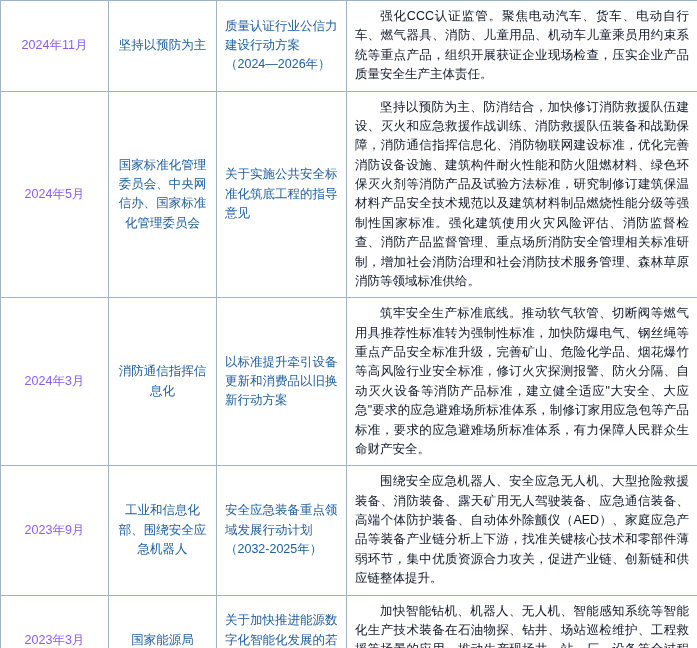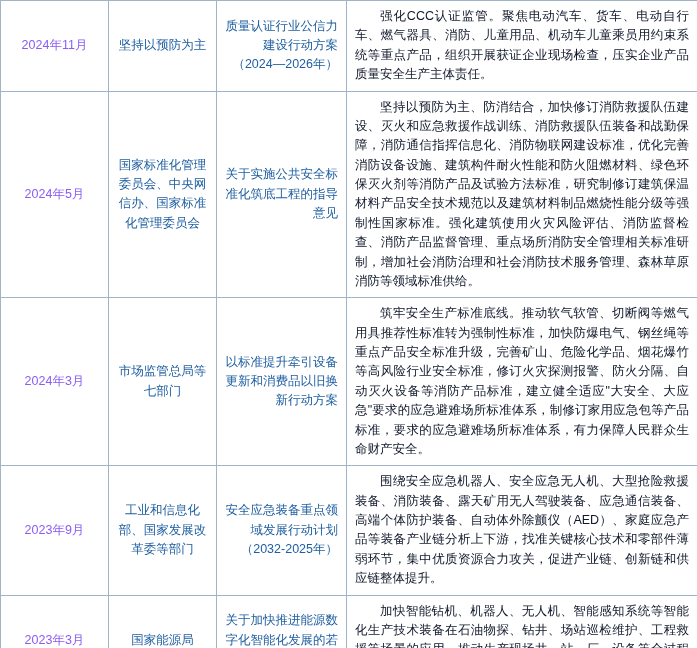--- a/index.html
+++ b/index.html
@@ -39,21 +39,21 @@
     text-align: center;
     color: #8b5cf6;
     font-size: 12.5px;
   }
   td.agency-cell {
     text-align: center;
     color: #1f5fa0;
     font-size: 12.5px;
   }
   td.title-cell {
-    text-align: right;
+    text-align: left;
     color: #1f5fa0;
     font-size: 12.5px;
   }
   td.content-cell {
     text-align: justify;
     text-justify: inter-ideograph;
     color: #0f172a;
     font-size: 12.5px;
     line-height: 1.6;
     text-indent: 2em;
@@ -78,27 +78,27 @@
         <td class="content-cell">强化CCC认证监管。聚焦电动汽车、货车、电动自行车、燃气器具、消防、儿童用品、机动车儿童乘员用约束系统等重点产品，组织开展获证企业现场检查，压实企业产品质量安全生产主体责任。</td>
       </tr>
       <tr>
         <td class="date-cell">2024年5月</td>
         <td class="agency-cell">国家标准化管理委员会、中央网信办、国家标准化管理委员会</td>
         <td class="title-cell">关于实施公共安全标准化筑底工程的指导意见</td>
         <td class="content-cell">坚持以预防为主、防消结合，加快修订消防救援队伍建设、灭火和应急救援作战训练、消防救援队伍装备和战勤保障，消防通信指挥信息化、消防物联网建设标准，优化完善消防设备设施、建筑构件耐火性能和防火阻燃材料、绿色环保灭火剂等消防产品及试验方法标准，研究制修订建筑保温材料产品安全技术规范以及建筑材料制品燃烧性能分级等强制性国家标准。强化建筑使用火灾风险评估、消防监督检查、消防产品监督管理、重点场所消防安全管理相关标准研制，增加社会消防治理和社会消防技术服务管理、森林草原消防等领域标准供给。</td>
       </tr>
       <tr>
         <td class="date-cell">2024年3月</td>
-        <td class="agency-cell">市场监管总局等七部门</td>
+        <td class="agency-cell">消防通信指挥信息化</td>
         <td class="title-cell">以标准提升牵引设备更新和消费品以旧换新行动方案</td>
         <td class="content-cell">筑牢安全生产标准底线。推动软气软管、切断阀等燃气用具推荐性标准转为强制性标准，加快防爆电气、钢丝绳等重点产品安全标准升级，完善矿山、危险化学品、烟花爆竹等高风险行业安全标准，修订火灾探测报警、防火分隔、自动灭火设备等消防产品标准，建立健全适应"大安全、大应急"要求的应急避难场所标准体系，制修订家用应急包等产品标准，要求的应急避难场所标准体系，有力保障人民群众生命财产安全。</td>
       </tr>
       <tr>
         <td class="date-cell">2023年9月</td>
-        <td class="agency-cell">工业和信息化部、国家发展改革委等部门</td>
+        <td class="agency-cell">工业和信息化部、围绕安全应急机器人</td>
         <td class="title-cell">安全应急装备重点领域发展行动计划（2032-2025年）</td>
         <td class="content-cell">围绕安全应急机器人、安全应急无人机、大型抢险救援装备、消防装备、露天矿用无人驾驶装备、应急通信装备、高端个体防护装备、自动体外除颤仪（AED）、家庭应急产品等装备产业链分析上下游，找准关键核心技术和零部件薄弱环节，集中优质资源合力攻关，促进产业链、创新链和供应链整体提升。</td>
       </tr>
       <tr>
         <td class="date-cell">2023年3月</td>
         <td class="agency-cell">国家能源局</td>
         <td class="title-cell">关于加快推进能源数字化智能化发展的若干意见</td>
         <td class="content-cell">加快智能钻机、机器人、无人机、智能感知系统等智能化生产技术装备在石油物探、钻井、场站巡检维护、工程救援等场景的应用，推动生产现场井、站、厂、设备等全过程智能联动与自动优化。</td>
       </tr>
     </tbody>

